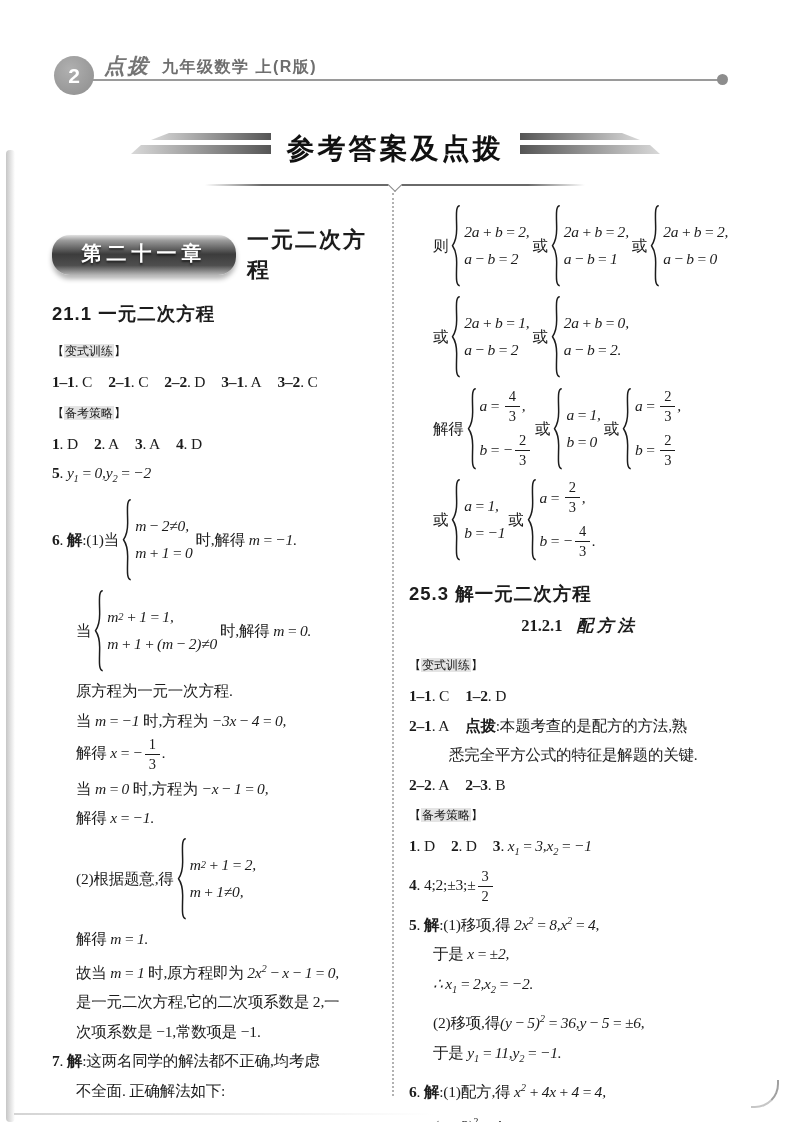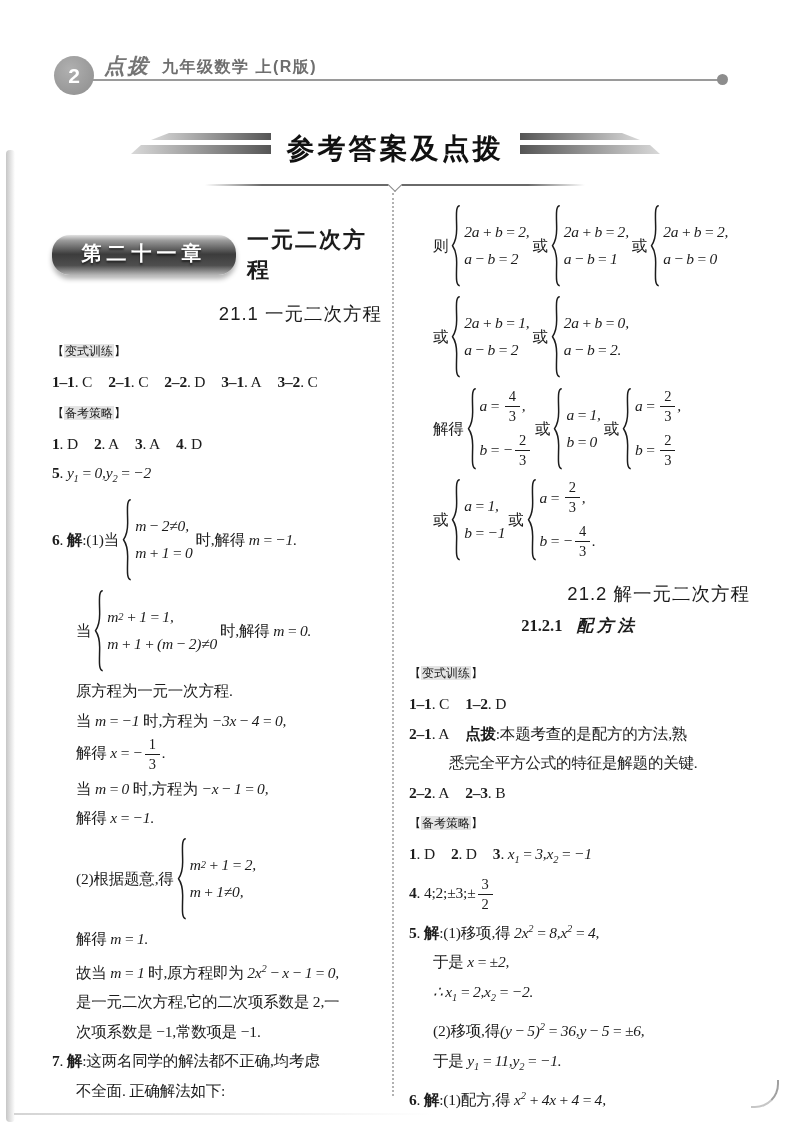--- a/index.html
+++ b/index.html
@@ -34,23 +34,23 @@
   .col-right{flex:1;border-left:2px dotted #b2b2b2;padding-left:15px;padding-top:7px;}
   
   .chapter-row{display:flex;align-items:center;gap:11px;margin-top:32px;margin-bottom:4px;}
   .chapter-badge{flex:none;min-width:162px;padding:0 11px;height:40px;line-height:36px;text-align:center;
                  border-radius:18px;color:#fff;font-family:"Liberation Sans",sans-serif;font-weight:bold;
                  font-size:20px;letter-spacing:5px;
                  background:linear-gradient(180deg,#e2e2e2 0%,#9a9a9a 14%,#3c3c3c 48%,#4e4e4e 76%,#b5b5b5 100%);
                  box-shadow:0 4px 5px rgba(0,0,0,0.3);text-shadow:0 2px 2px rgba(0,0,0,0.55);}
   .chapter-title{font-size:22px;font-weight:bold;letter-spacing:2px;}
   
-  .bh1{text-align:right;font-family:"Liberation Sans",sans-serif;font-weight:normal;font-size:18.5px;
+  .bh1{text-align:left;font-family:"Liberation Sans",sans-serif;font-weight:bold;font-size:18.5px;
        margin:16px 0 9px;letter-spacing:1px;}
-  .bh2{text-align:center;font-size:16.5px;margin:2px 0 20px;}
+  .bh2{text-align:center;font-size:16.5px;margin:2px 0 12px;}
   .h2num{font-weight:bold;}
   .h2kai{font-style:italic;font-weight:bold;margin-left:14px;letter-spacing:4px;}
   .btag{font-size:12px;line-height:32px;}
   .btag .bg{background:#e4e4e4;padding:0 1px;}
   .line{font-size:15.5px;line-height:29.5px;letter-spacing:-0.2px;}
   .line span{white-space:pre-wrap;}
   .sysline{display:flex;align-items:center;flex-wrap:nowrap;padding:4px 0;line-height:25px;}
   .sysline>span{flex:none;white-space:pre;}
   .run-b{font-weight:bold;}
   .run-m{font-family:"Liberation Serif","DejaVu Serif",serif;font-style:italic;word-spacing:-1px;}
@@ -206,21 +206,21 @@
           <div class="line sysline" style="padding-left: 24px;">
             <span class="run-c">或</span>
             <span class="sys"><svg class="brace" viewBox="0 0 12 100" preserveAspectRatio="none">
                 <path d="M10.5 2 C5 2 6.8 16 6.8 30 C6.8 43 3.2 48 1.8 50 C3.2 52 6.8 57 6.8 70 C6.8 84 5 98 10.5 98" fill="none" stroke="#1c1c1c" stroke-width="1.5" vector-effect="non-scaling-stroke"></path>
               </svg><span class="sys-lines"><span class="sys-line"><span class="run-m">a = 1,</span></span><span class="sys-line"><span class="run-m">b = −1</span></span></span></span>
             <span class="run-c">或</span>
             <span class="sys"><svg class="brace" viewBox="0 0 12 100" preserveAspectRatio="none">
                 <path d="M10.5 2 C5 2 6.8 16 6.8 30 C6.8 43 3.2 48 1.8 50 C3.2 52 6.8 57 6.8 70 C6.8 84 5 98 10.5 98" fill="none" stroke="#1c1c1c" stroke-width="1.5" vector-effect="non-scaling-stroke"></path>
               </svg><span class="sys-lines"><span class="sys-line"><span class="run-m">a = </span><span class="fr"><span class="n">2</span><span class="d">3</span></span><span class="run-m">,</span></span><span class="sys-line"><span class="run-m">b = −</span><span class="fr"><span class="n">4</span><span class="d">3</span></span><span class="run-m">.</span></span></span></span>
           </div>
-          <div class="bh1">21.2 解一元二次方程</div>
+          <div class="bh1">25.3 解一元二次方程</div>
           <div class="bh2"><span class="h2num">21.2.1</span><span class="h2kai">配方法</span></div>
           <div class="btag"><span>【</span><span class="bg">变式训练</span><span>】</span></div>
           <div class="line"><span class="run-b">1–1</span><span class="run-c">. C</span><span class="run-g"></span><span class="run-b">1–2</span><span class="run-c">. D</span></div>
           <div class="line"><span class="run-b">2–1</span><span class="run-c">. A</span><span class="run-g"></span><span class="run-b">点拨</span><span class="run-c">:本题考查的是配方的方法,熟</span></div>
           <div class="line" style="padding-left: 40px;"><span class="run-c">悉完全平方公式的特征是解题的关键.</span></div>
           <div class="line"><span class="run-b">2–2</span><span class="run-c">. A</span><span class="run-g"></span><span class="run-b">2–3</span><span class="run-c">. B</span></div>
           <div class="btag"><span>【</span><span class="bg">备考策略</span><span>】</span></div>
           <div class="line"><span class="run-b">1</span><span class="run-c">. D</span><span class="run-g"></span><span class="run-b">2</span><span class="run-c">. D</span><span class="run-g"></span><span class="run-b">3</span><span class="run-c">. </span><span class="run-m">x</span><sub class="run-sub">1</sub><span class="run-m"> = 3,x</span><sub class="run-sub">2</sub><span class="run-m"> = −1</span></div>
           <div class="line"><span class="run-b">4</span><span class="run-c">. 4;2;±3;±</span><span class="fr"><span class="n">3</span><span class="d">2</span></span></div>
           <div class="line"><span class="run-b">5</span><span class="run-c">. </span><span class="run-b">解</span><span class="run-c">:(1)移项,得 </span><span class="run-m">2x</span><sup class="run-sup">2</sup><span class="run-m"> = 8,x</span><sup class="run-sup">2</sup><span class="run-m"> = 4,</span></div>

